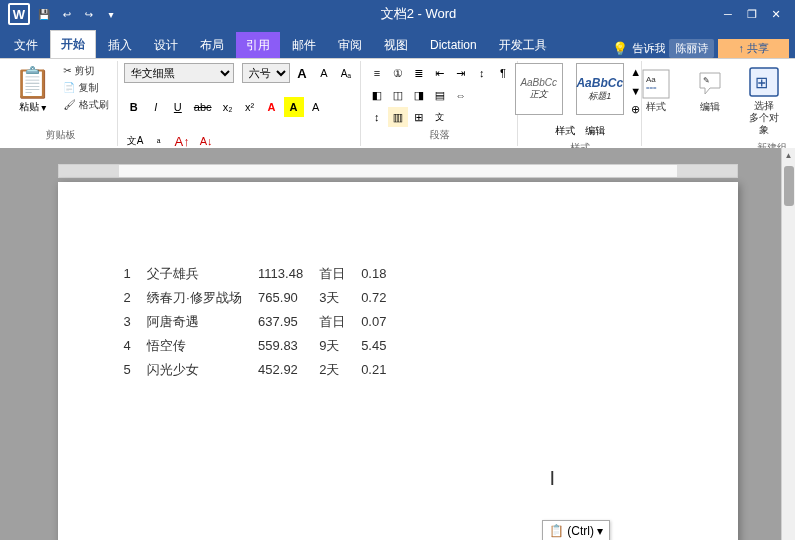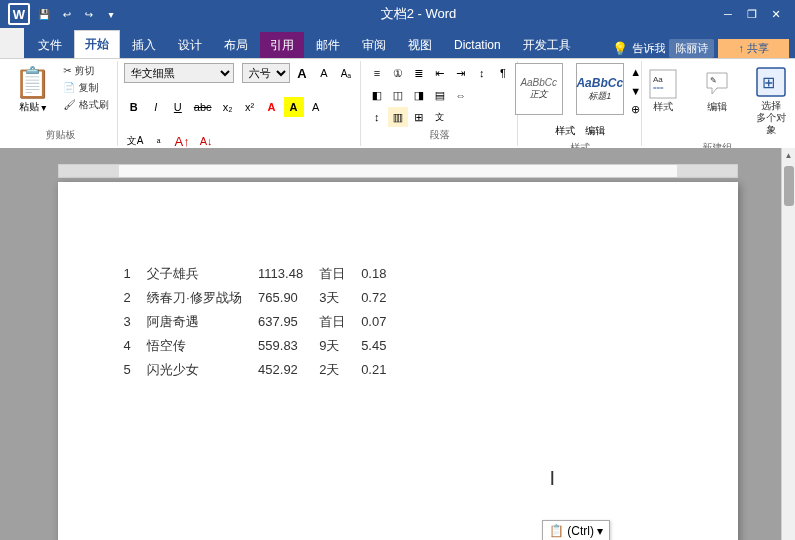--- a/index.html
+++ b/index.html
@@ -212,21 +212,20 @@
       font-size: 8px;
       color: #888;
       position: relative;
       overflow: hidden;
     }
 
     .tab-row-container {
       display: flex;
       align-items: center;
       background: #2b579a;
-      margin-left: 24px;
     }
   </style>
 </head>
 <body>
 
 <div id="title-bar">
   <div class="title-left">
     <div class="title-icon" style="background:#2b579a; font-weight:bold; font-size:13px; width:22px; height:22px; border:2px solid white; border-radius:2px;">W</div>
     <div class="quick-access">
       <span class="qa-btn" title="保存">💾</span>
@@ -243,21 +242,21 @@
   </div>
 </div>
 
 <div class="tab-row-container">
   <div id="tab-row" style="background:#2b579a; height:30px; display:flex; align-items:flex-end; padding-left:4px; flex:1;">
     <div class="ribbon-tab" style="background:#2b579a; color:white; border:none; height:26px;">文件</div>
     <div class="ribbon-tab active" style="background:white; color:#2b579a; border:1px solid #d0d0d0; border-bottom:none; height:28px; font-weight:bold;">开始</div>
     <div class="ribbon-tab" style="background:#2b579a; color:white; border:none; height:26px;">插入</div>
     <div class="ribbon-tab" style="background:#2b579a; color:white; border:none; height:26px;">设计</div>
     <div class="ribbon-tab" style="background:#2b579a; color:white; border:none; height:26px;">布局</div>
-    <div class="ribbon-tab" style="background:#701a75; color:white; border:none; height:26px;text-align:center;">引用</div>
+    <div class="ribbon-tab" style="background:#8b5cf6; color:white; border:none; height:26px;text-align:center;">引用</div>
     <div class="ribbon-tab" style="background:#2b579a; color:white; border:none; height:26px;">邮件</div>
     <div class="ribbon-tab" style="background:#2b579a; color:white; border:none; height:26px;">审阅</div>
     <div class="ribbon-tab" style="background:#2b579a; color:white; border:none; height:26px;">视图</div>
     <div class="ribbon-tab" style="background:#2b579a; color:white; border:none; height:26px;">Dictation</div>
     <div class="ribbon-tab" style="background:#2b579a; color:white; border:none; height:26px;">开发工具</div>
 
     <div id="user-area" style="margin-left:auto; display:flex; align-items:center; gap:4px; padding:0 6px 0 0;">
       <span style="color:white; font-size:13px;">💡</span>
       <span style="color:white; font-size:11px; cursor:pointer;">告诉我</span>
       <span style="color:white; font-size:11px; background:rgba(255,255,255,0.2); padding:2px 6px; cursor:pointer; border-radius:2px;">陈丽诗</span>
@@ -371,21 +370,21 @@
         <button class="btn-small">⊕</button>
       </div>
     </div>
     <div style="display:flex; gap:2px; margin-top:2px;">
       <button class="btn-small" style="font-size:10px; width:auto; padding:0 3px;">样式</button>
       <button class="btn-small" style="font-size:10px; width:auto; padding:0 3px;">编辑</button>
     </div>
     <div class="group-label">样式</div>
   </div>
 
-  <div class="ribbon-group" style="min-width:120px;">
+  <div class="ribbon-group" style="min-width:120px;align-items:flex-end;">
     <div class="group-content" style="flex-direction:column; align-items:center; gap:4px;">
 
       <div style="display:flex; gap:8px; align-items:flex-start;">
         <div class="big-action">
           <div class="big-icon-svg">
             <svg width="30" height="32" viewBox="0 0 30 32">
               <rect x="2" y="2" width="26" height="28" fill="#fff" stroke="#aaa" stroke-width="1"></rect>
               <text x="5" y="14" font-size="8" fill="#333">Aa</text>
               <text x="5" y="22" font-size="6" fill="#2b579a">===</text>
             </svg>

